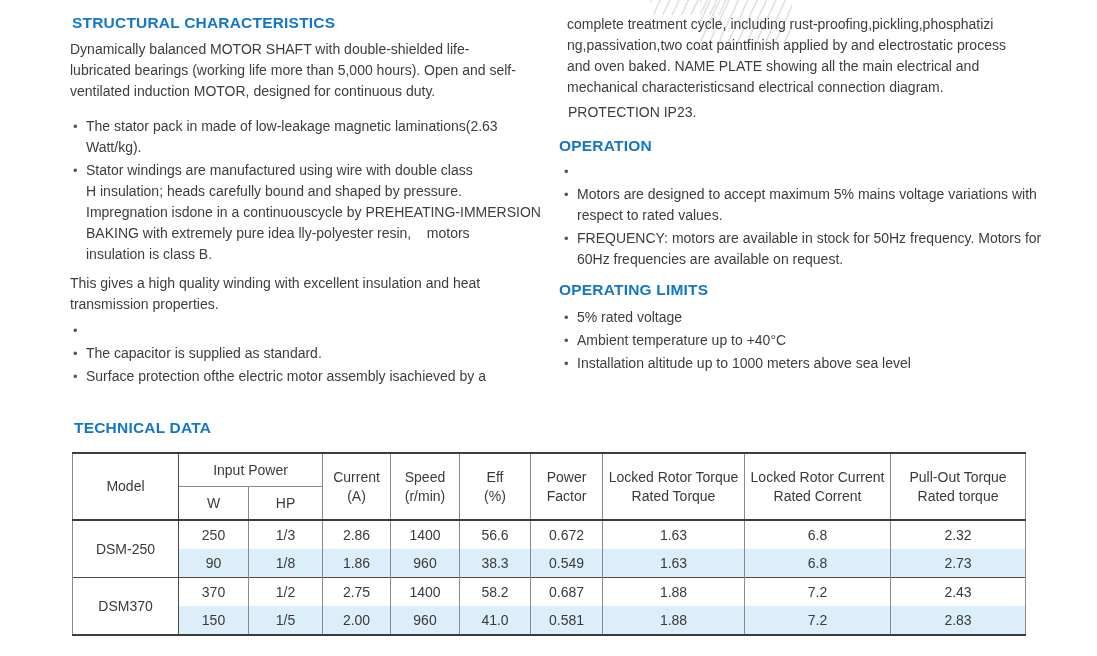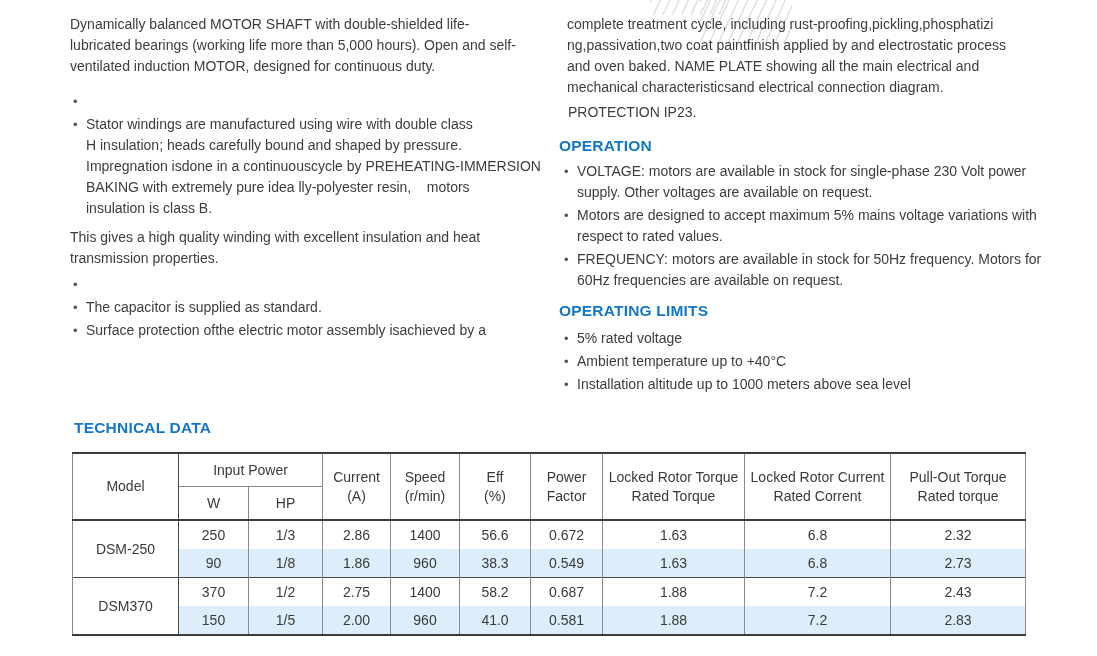--- a/index.html
+++ b/index.html
@@ -78,27 +78,30 @@
 </style>
 </head>
 <body>
 
 <div id="page">
 
   <div class="hatch" id="hatch-a"></div>
   <div class="hatch" id="hatch-b"></div>
 
   <div class="col" id="left-col">
+    <div class="sec-title">STRUCTURAL CHARACTERISTICS</div>
     <div class="para" id="lc-para1">Dynamically balanced MOTOR SHAFT with double-shielded life-
 lubricated bearings (working life more than 5,000 hours). Open and self-
 ventilated induction MOTOR, designed for continuous duty.</div>
 
     <div class="bullets" id="lc-bullets1">
       <div class="bullet sp">
         <span class="dot">•</span>
+        <span class="bt">The stator pack in made of low-leakage magnetic laminations(2.63
+Watt/kg).</span>
       </div>
       <div class="bullet">
         <span class="dot">•</span>
         <span class="bt">Stator windings are manufactured using wire with double class
 H insulation; heads carefully bound and shaped by pressure.
 Impregnation isdone in a continuouscycle by PREHEATING-IMMERSION
 BAKING with extremely pure idea lly-polyester resin,    motors
 insulation is class B.</span>
       </div>
     </div>
@@ -125,22 +128,20 @@
     <div class="para" id="rc-para">complete treatment cycle, including rust-proofing,pickling,phosphatizi
 ng,passivation,two coat paintfinish applied by and electrostatic process
 and oven baked. NAME PLATE showing all the main electrical and
 mechanical characteristicsand electrical connection diagram.</div>
     <div class="line" id="rc-protection">PROTECTION IP23.</div>
 
     <div class="sec-title" id="rc-op-title">OPERATION</div>
     <div class="bullets" id="rc-op-bullets">
       <div class="bullet sp">
         <span class="dot">•</span>
-        <span class="bt">VOLTAGE: motors are available in stock for single-phase 230 Volt power
-supply. Other voltages are available on request.</span>
       </div>
       <div class="bullet sp">
         <span class="dot">•</span>
         <span class="bt">Motors are designed to accept maximum 5% mains voltage variations with
 respect to rated values.</span>
       </div>
       <div class="bullet">
         <span class="dot">•</span>
         <span class="bt">FREQUENCY: motors are available in stock for 50Hz frequency. Motors for
 60Hz frequencies are available on request.</span>

